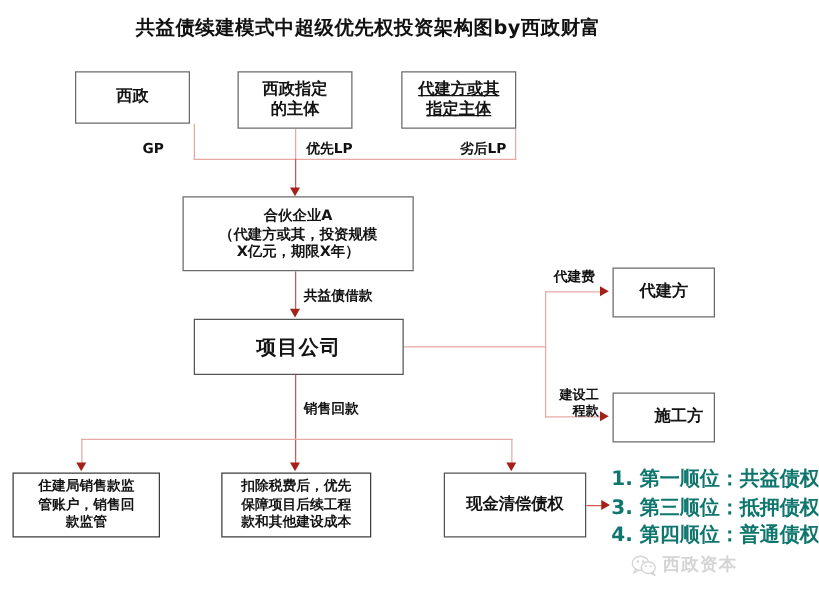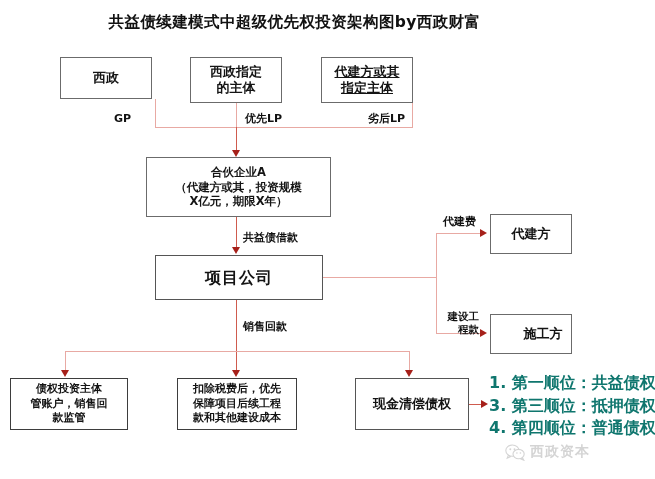--- a/index.html
+++ b/index.html
@@ -181,21 +181,21 @@
 
   <div class="ln h" style="left:65px; top:351px; width:345px;"></div>
   <div class="ln v" style="left:65px; top:351px; height:22px;"></div>
   <div class="ln v" style="left:409px; top:351px; height:22px;"></div>
 
   <div class="arrow down" style="left:61px; top:370px;"></div>
   <div class="arrow down" style="left:232px; top:370px;"></div>
   <div class="arrow down" style="left:405px; top:370px;"></div>
 
   <div class="box smaller thin" style="left:10px; top:378px; width:118px; height:52px;">
-    <span class="txt">债权投资主体
+    <span class="txt">住建局销售款监
 管账户，销售回
 款监管</span>
   </div>
 
   <div class="box smaller thin" style="left:177px; top:378px; width:120px; height:52px;">
     <span class="txt">扣除税费后，优先
 保障项目后续工程
 款和其他建设成本</span>
   </div>
 

